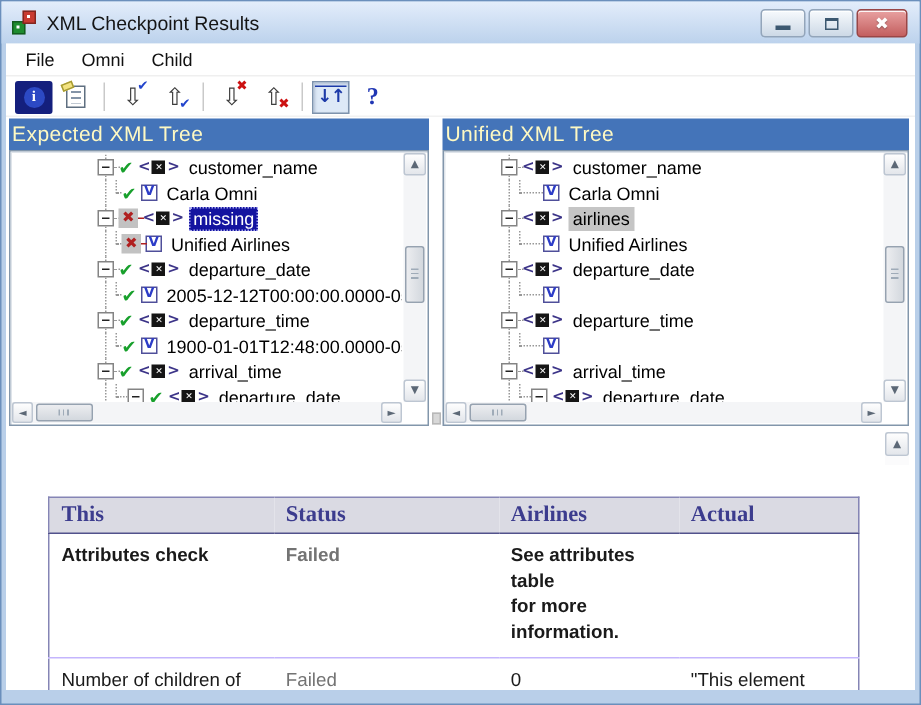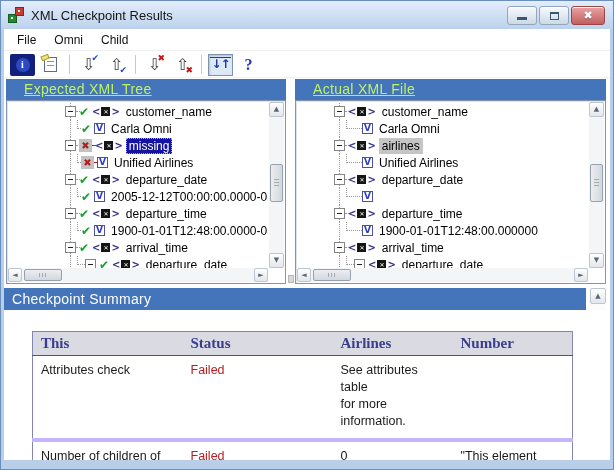--- a/index.html
+++ b/index.html
@@ -47,22 +47,22 @@
   .mark-top{top:0;right:2px;} .mark-bot{bottom:1px;right:2px;}
   .tbtn.updown{border:1px solid #7e93ad;background:#dde9f7;box-shadow:inset 1px 1px 2px rgba(90,110,140,.35);}
   .ud{font-family:"DejaVu Sans",sans-serif;font-size:12px;font-weight:bold;color:#1c3aa8;letter-spacing:-1px;
     border-top:1px solid #1c3aa8;line-height:1.1;padding:0 1px;}
   .help-glyph{font-family:"Liberation Serif",serif;font-size:16px;font-weight:bold;color:#2036b4;}
   .tsep{width:1px;height:19px;background:#c9c9c9;margin:0 3px;}
   
   .panel{position:absolute;top:50px;height:205px;}
   .panel.expected{left:2px;width:280px;}
   .panel.actual{left:291px;width:311px;}
-  .panel-header{height:21px;background:#4474b9;color:#bef264;font-size:14px;line-height:21px;padding-left:18px;
-    letter-spacing:.3px;text-decoration:underline;}
+  .panel-header{height:21px;background:#4474b9;color:#fef9c3;font-size:14px;line-height:21px;padding-left:2px;
+    letter-spacing:.3px;}
   .tree-body{position:absolute;top:21px;left:0;right:0;bottom:0;background:#fff;
     border:1px solid #8296ab;box-shadow:inset 1px 1px 0 #dfe4ea;}
   .tree-rows{position:absolute;top:2px;left:2px;right:17px;bottom:15px;overflow:hidden;}
   .tree-row{position:relative;height:17px;white-space:nowrap;}
   .vline{position:absolute;width:0;border-left:1px dotted #989898;}
   .vline.full{top:0;height:17px;} .vline.half{top:0;height:9px;}
   .hline{position:absolute;top:8px;height:0;border-top:1px dotted #989898;}
   .node-content{position:absolute;top:0;height:17px;display:flex;align-items:center;gap:3px;}
   .expand-box{position:relative;width:11px;height:11px;background:#fff;border:1px solid #848484;flex:0 0 auto;}
   .expand-box::after{content:"";position:absolute;left:2px;right:2px;top:4px;height:1px;background:#222;}
@@ -104,22 +104,22 @@
     font-size:14px;line-height:22px;padding-left:8px;letter-spacing:.3px;}
   .sum-scroll{position:absolute;top:259px;left:586px;width:16px;height:167px;background:#fbfbfc;}
   .sum-scroll .sarrow{position:absolute;left:0;width:16px;height:16px;}
   .sum-scroll .up{top:0;} .sum-scroll .down{bottom:0;}
   .summary-body{position:absolute;top:281px;left:0;right:0;bottom:0;background:#fff;}
   table.summary{position:absolute;left:28px;top:21px;width:540px;border-collapse:collapse;
     border:1px solid #8585b5;font-size:12.5px;color:#1a1a1a;table-layout:fixed;}
   table.summary th{background:#dadae3;font-family:"Liberation Serif",serif;font-size:15px;font-weight:bold;
     color:#3c3c8e;text-align:left;padding:3px 8px;border-bottom:1px solid #52528c;}
   table.summary td{vertical-align:top;padding:6px 8px 8px;white-space:pre-line;line-height:1.35;}
-  table.summary tbody tr.rule td{border-bottom:4px solid #c4b5fd;}
-  table.summary td.status{color:#b91c1c;}
+  table.summary tbody tr.rule td{border-bottom:1px solid #c4b5fd;font-weight:bold;}
+  table.summary td.status{color:#737373;}
 </style>
 </head>
 <body>
 
 <div class="window">
   <div class="titlebar">
     <div class="app-icon">
       <div class="sq green">
           <span class="dot"></span>
         </div>
@@ -321,21 +321,21 @@
         </div>
         <div class="hscroll">
           <div class="sarrow left">◄</div>
           <div class="hthumb"></div>
           <div class="sarrow right">►</div>
         </div>
       </div>
     </div>
 
     <div class="panel actual">
-      <div class="panel-header">Actual XML File</div>
+      <div class="panel-header">Unified XML Tree</div>
       <div class="tree-body">
         <div class="tree-rows" id="actRows">
             <div class="tree-row">
               <div class="vline full" style="left: 41px;"></div>
               <div class="hline" style="left: 47px; width: 4px;"></div>
               <div class="node-content" style="left: 36px;">
                 <div class="expand-box"></div>
                 <span class="elem-icon">
                   <span class="br">&lt;</span>
                   <span class="xbox">✕</span>
@@ -408,21 +408,20 @@
                 </span>
                 <span class="node-label">departure_time</span>
               </div>
             </div>
             <div class="tree-row">
               <div class="vline full" style="left: 41px;"></div>
               <div class="vline half" style="left: 48px;"></div>
               <div class="hline" style="left: 48px; width: 16px;"></div>
               <div class="node-content" style="left: 64px;">
                 <span class="vbox">V</span>
-                <span class="node-label">1900-01-01T12:48:00.000000</span>
               </div>
             </div>
             <div class="tree-row">
               <div class="vline full" style="left: 41px;"></div>
               <div class="hline" style="left: 47px; width: 4px;"></div>
               <div class="node-content" style="left: 36px;">
                 <div class="expand-box"></div>
                 <span class="elem-icon">
                   <span class="br">&lt;</span>
                   <span class="xbox">✕</span>
@@ -454,42 +453,39 @@
         <div class="hscroll">
           <div class="sarrow left">◄</div>
           <div class="hthumb"></div>
           <div class="sarrow right">►</div>
         </div>
       </div>
     </div>
 
     <div class="splitter-grip"></div>
 
-    <div class="summary-header">
-      <span>Checkpoint Summary</span>
-    </div>
     <div class="sum-scroll">
       <div class="sarrow up">▲</div>
       <div class="sarrow down">▼</div>
     </div>
 
     <div class="summary-body">
       <table class="summary" id="sumTable">
         <colgroup>
             <col style="width:150px">
             <col style="width:150px">
             <col style="width:120px">
             <col style="width:120px">
           </colgroup>
         <thead>
             <tr id="sumHead">
               <th>This</th>
               <th>Status</th>
               <th>Airlines</th>
-              <th>Number</th>
+              <th>Actual</th>
             </tr>
           </thead>
         <tbody id="sumBody">
             <tr class="rule">
               <td>Attributes check</td>
               <td class="status">Failed</td>
               <td>See attributes table
 for more information.</td>
               <td></td>
             </tr>

